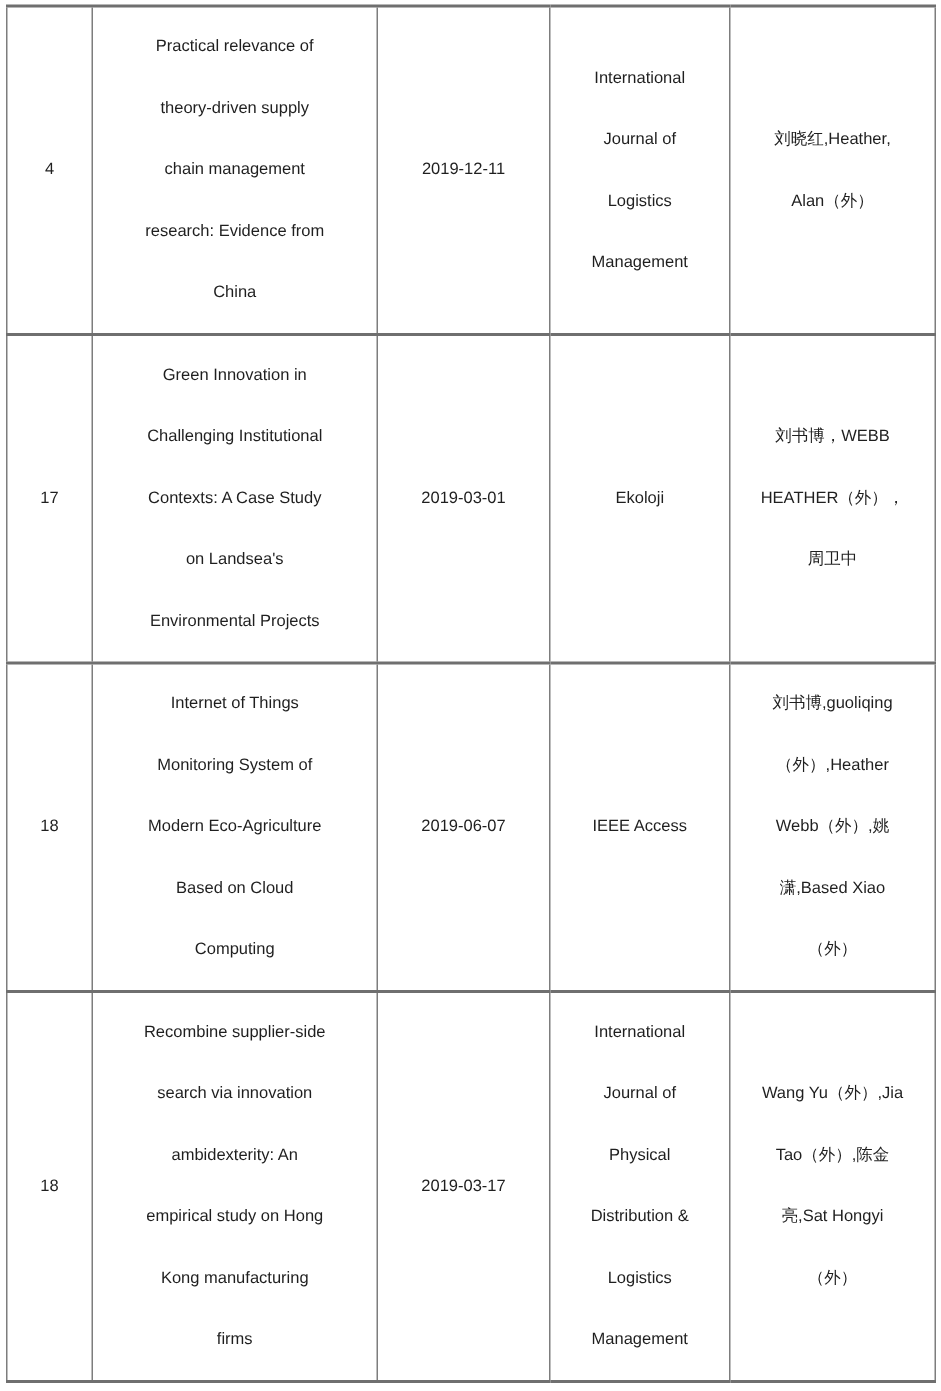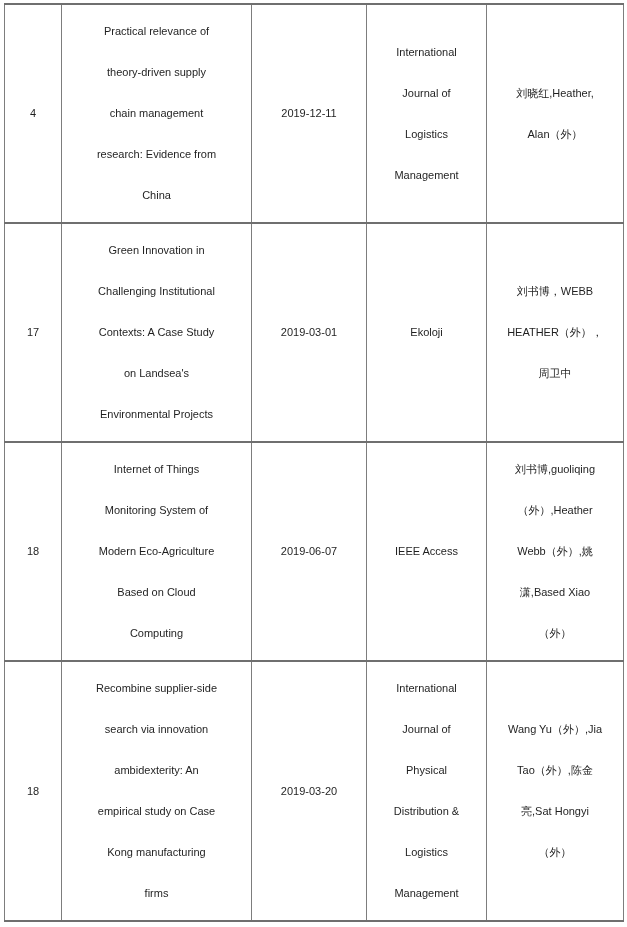--- a/index.html
+++ b/index.html
@@ -94,24 +94,24 @@
 （外）,Heather
 Webb（外）,姚
 潇,Based Xiao
 （外）</td>
         </tr>
         <tr>
           <td>18</td>
           <td>Recombine supplier-side
 search via innovation
 ambidexterity: An
-empirical study on Case
+empirical study on Hong
 Kong manufacturing
 firms</td>
-          <td>2019-03-20</td>
+          <td>2019-03-17</td>
           <td>International
 Journal of
 Physical
 Distribution &amp;
 Logistics
 Management</td>
           <td>Wang Yu（外）,Jia
 Tao（外）,陈金
 亮,Sat Hongyi
 （外）</td>

